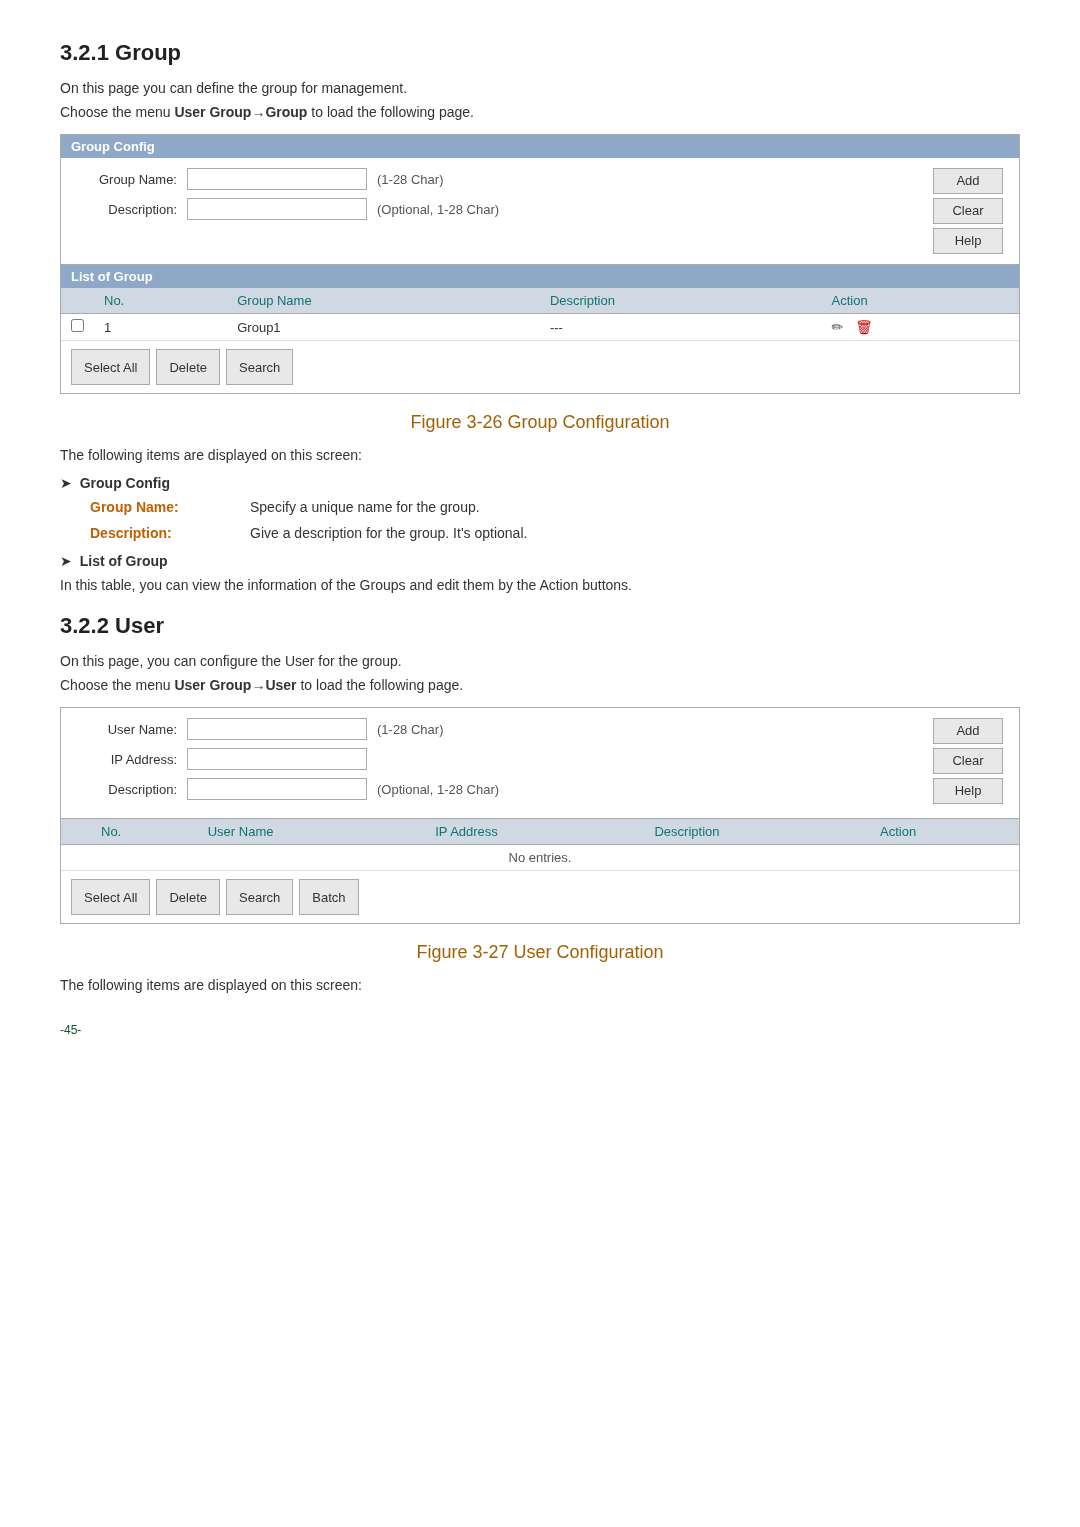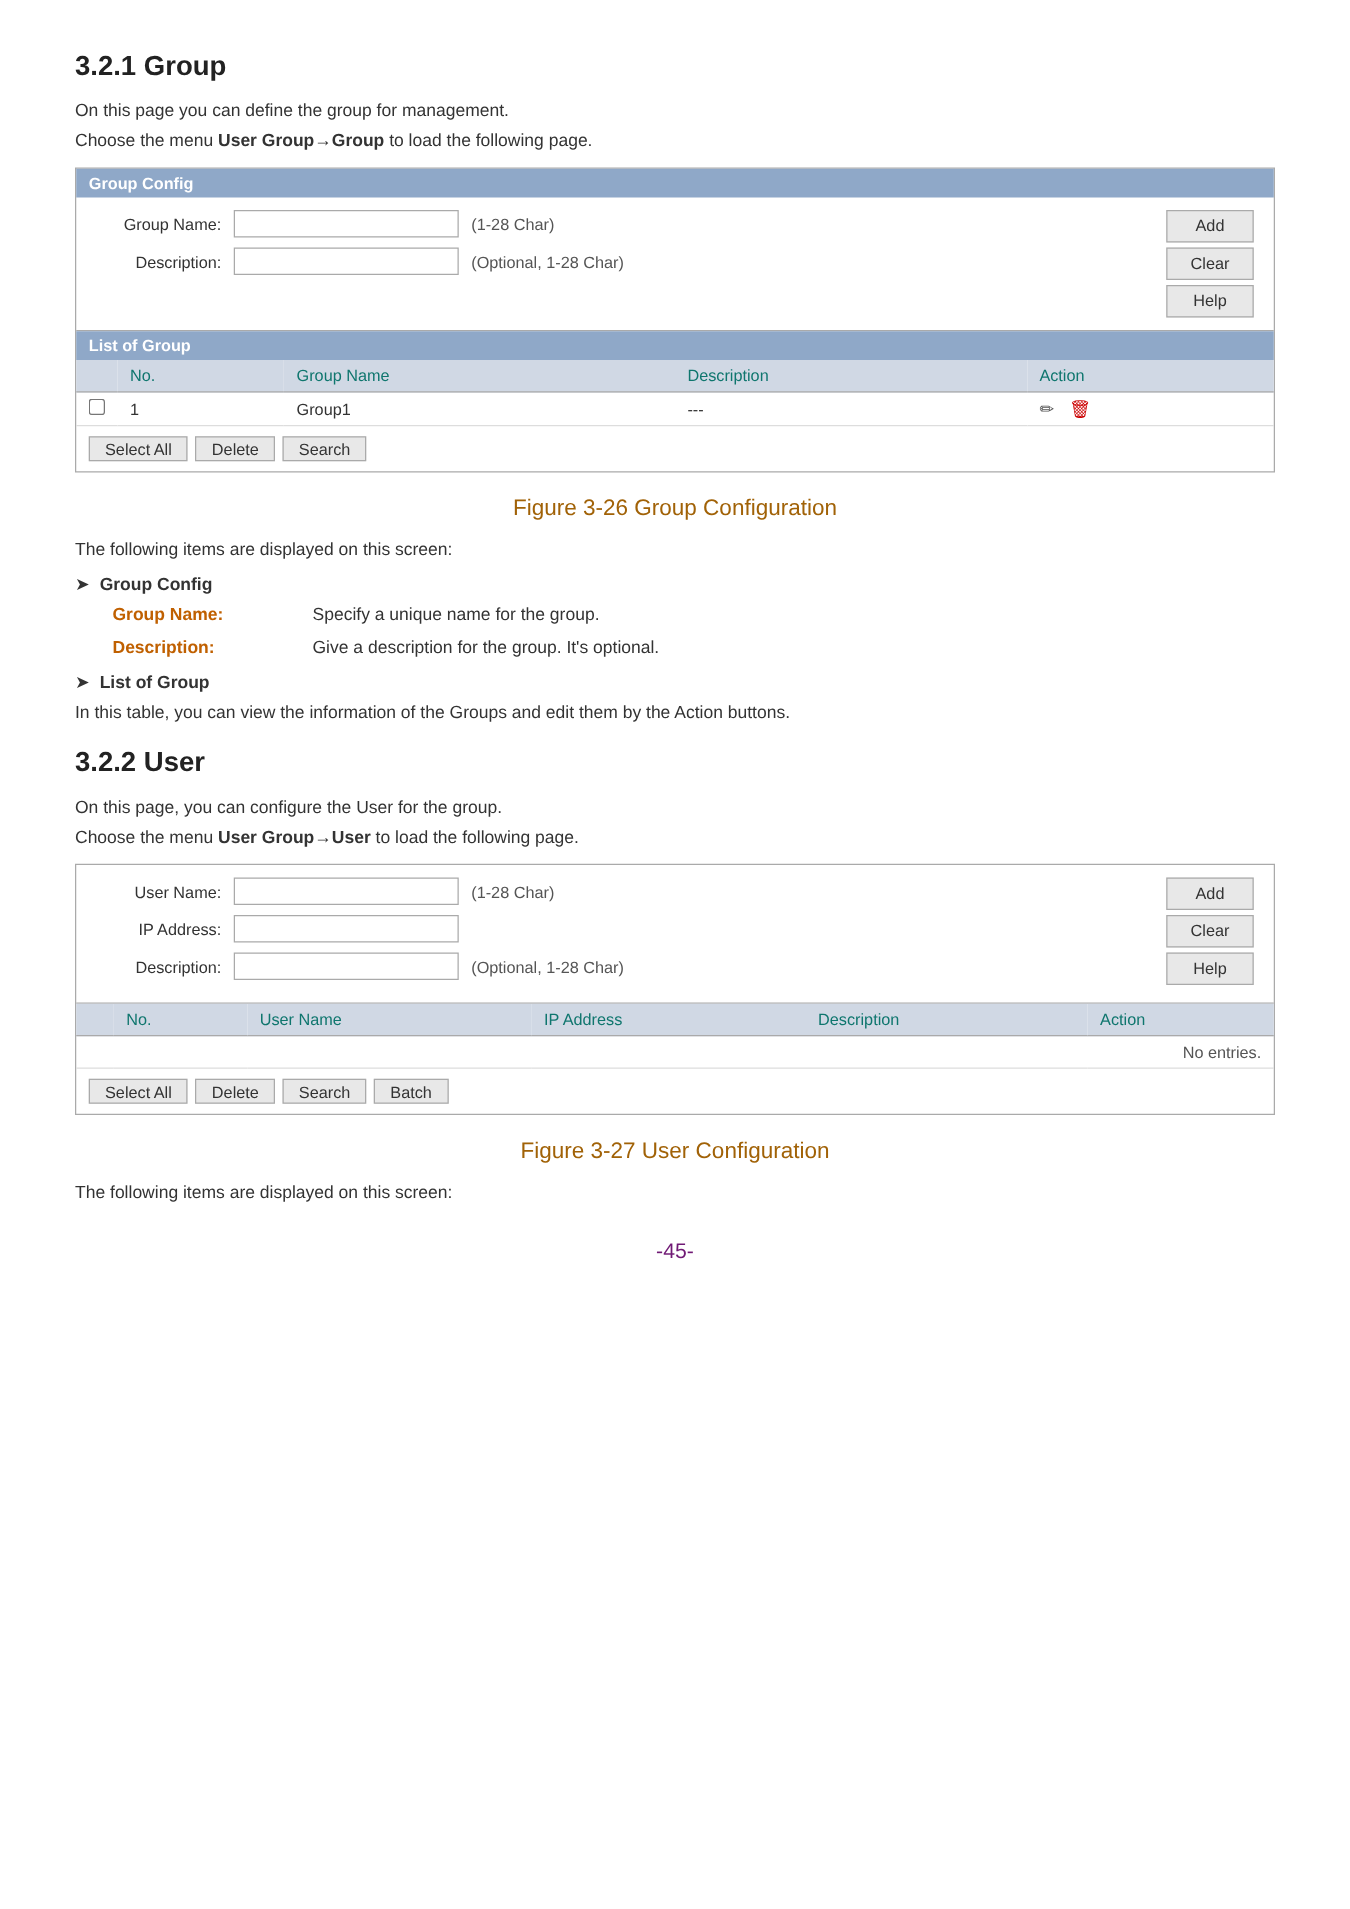--- a/index.html
+++ b/index.html
@@ -123,21 +123,21 @@
       border-bottom: 1px solid #ddd;
       color: #333;
     }
     .table-actions {
       padding: 8px 10px;
       display: flex;
       gap: 6px;
       align-items: center;
     }
     .action-btn {
-      height: 20px;
+      height: 36px;
       padding: 0 12px;
       border: 1px solid #aaa;
       background: #e8e8e8;
       font-size: 13px;
       cursor: pointer;
       color: #333;
     }
     .checkbox-cell {
       width: 30px;
       text-align: center;
@@ -191,27 +191,27 @@
       color: #c06000;
       font-weight: bold;
       min-width: 160px;
       font-size: 14px;
     }
     .field-desc {
       font-size: 14px;
       color: #333;
     }
     .page-num {
+      text-align: left;
+      margin-top: 30px;
+      font-size: 12px;
+      color: #14532d;
+    }
+    .no-entries {
       text-align: center;
-      margin-top: 30px;
-      font-size: 17px;
-      color: #701a75;
-    }
-    .no-entries {
-      text-align: right;
       color: #555;
       font-size: 13px;
     }
     .section-divider {
       margin: 20px 0 14px 0;
     }
   </style>
 </head>
 <body>
 

